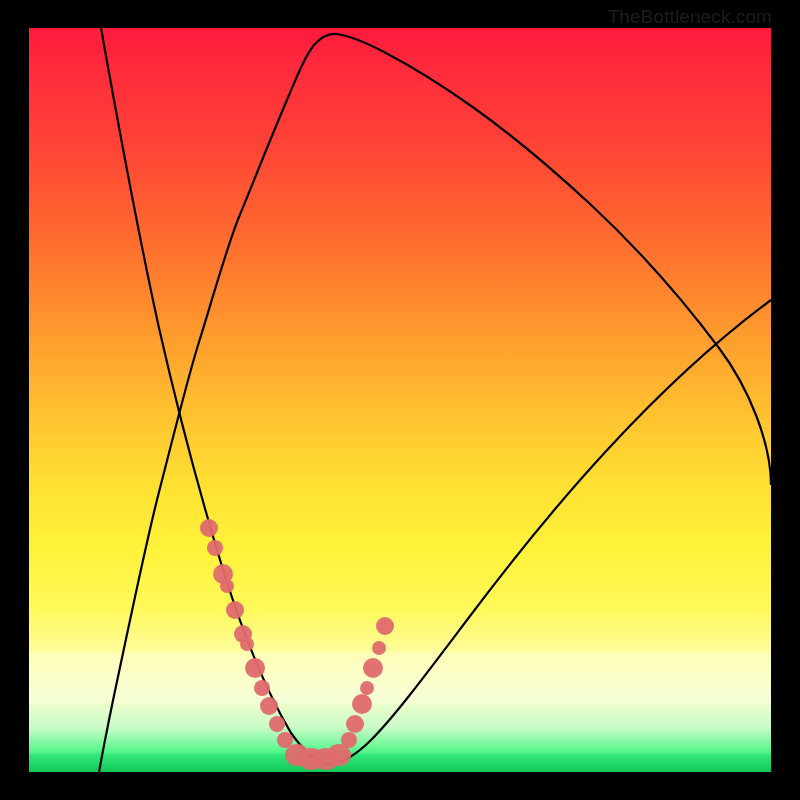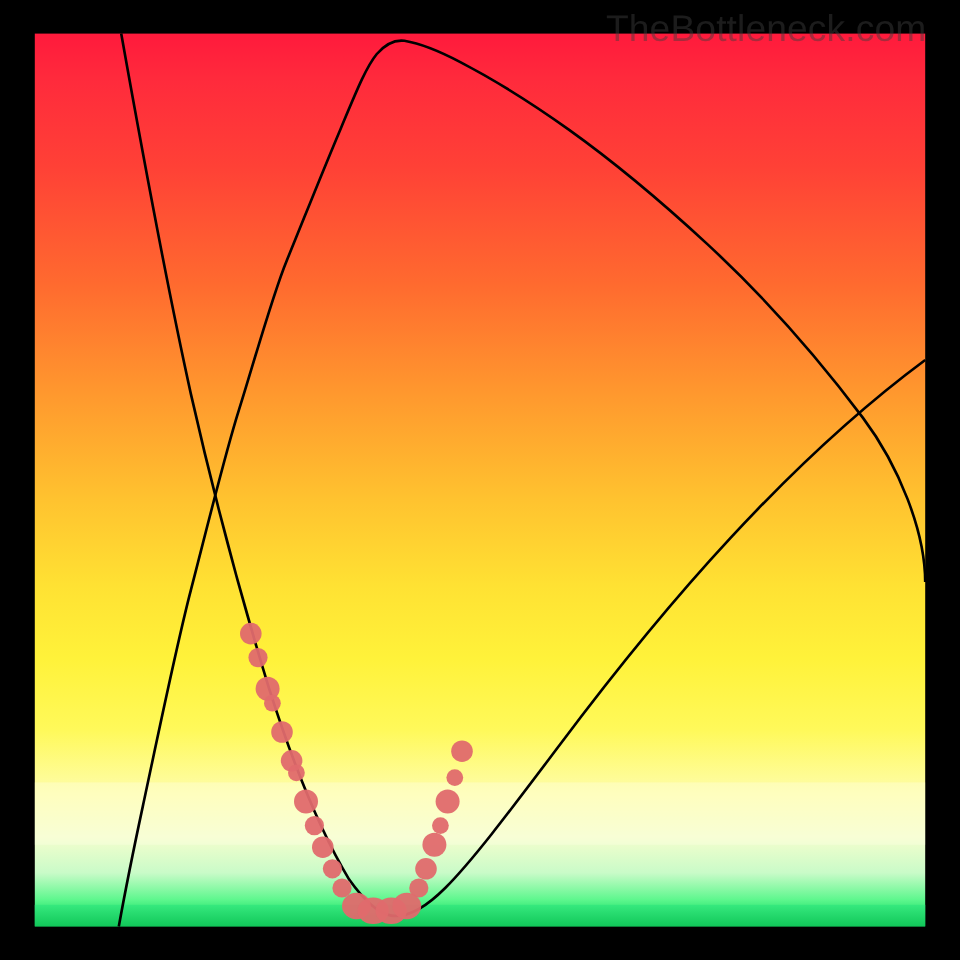--- a/index.html
+++ b/index.html
@@ -42,21 +42,21 @@
     right: 0;
     top: 624px;
     height: 52px;
     background: rgba(255,255,230,0.35);
   }
   .watermark {
     position: absolute;
     top: 6px;
     right: 28px;
     color: #3e3e3e;
-    font-size: 31px;
+    font-size: 19px;
     font-weight: 400;
     letter-spacing: 0.1px;
     opacity: 0.45;
     user-select: none;
   }
   svg.curve {
     position: absolute;
     left: 29px;
     top: 28px;
     width: 742px;

